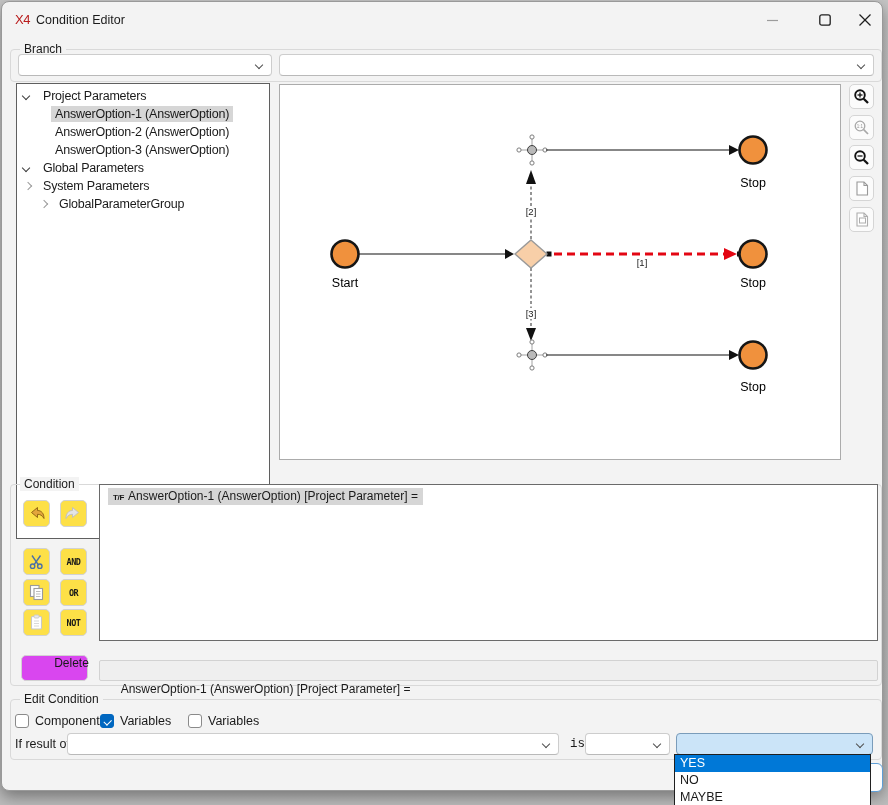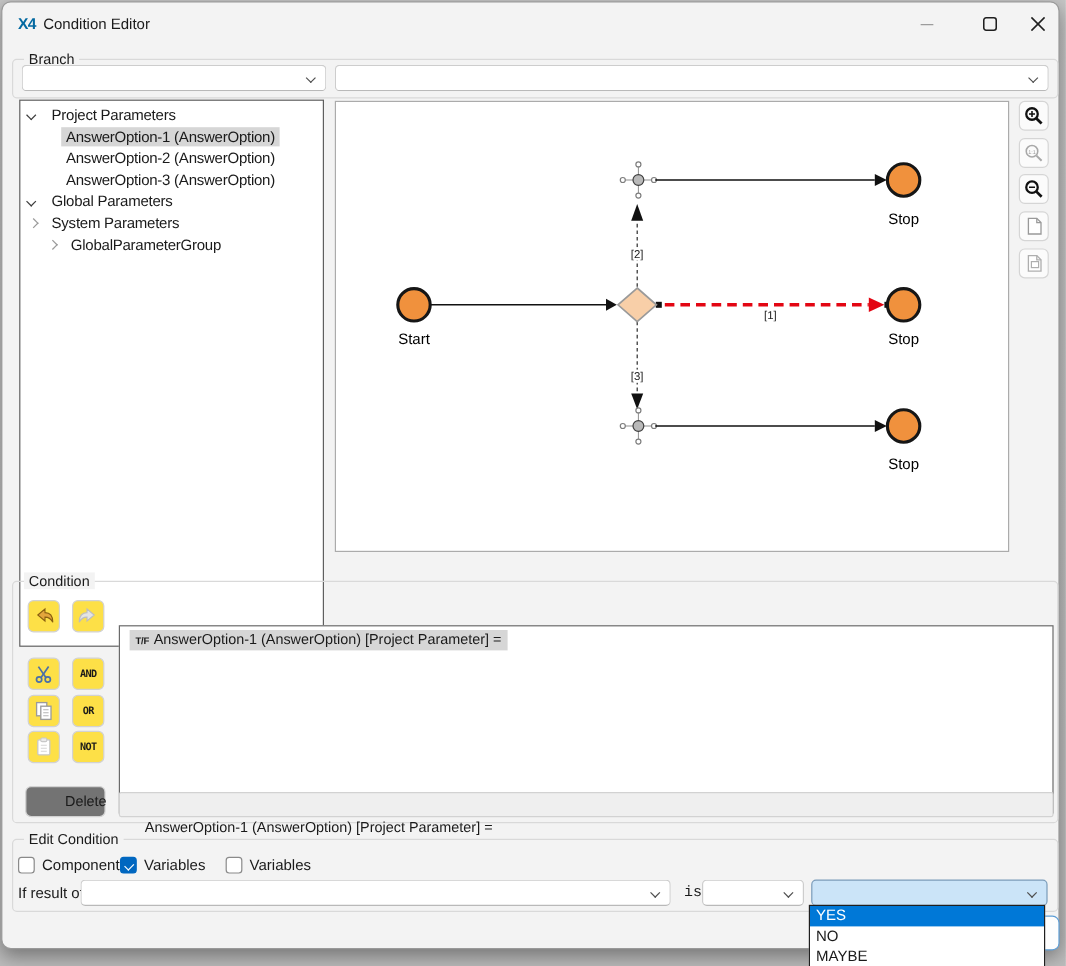--- a/index.html
+++ b/index.html
@@ -4,22 +4,22 @@
 <style>
   * { margin:0; padding:0; box-sizing:border-box; }
   html,body { width:888px; height:805px; overflow:hidden;
     font-family:"Liberation Sans", sans-serif; font-size:12px; color:#1a1a1a;
     background:linear-gradient(180deg,#c6c6c6 0%,#bdbdbd 100%); }
   .window { position:absolute; left:1px; top:1px; width:882px; height:790px;
     background:#f3f3f3; border:1px solid #999; border-radius:8px;
     box-shadow:0 6px 16px rgba(0,0,0,.38); }
   
   .titlebar { position:absolute; left:0; top:0; right:0; height:36px; }
-  .logo { position:absolute; left:13px; top:10px; font-weight:bold; font-size:13px;
-    letter-spacing:-0.5px; color:#0369a1;text-align:right; }
+  .logo { position:absolute; left:13px; top:10px; font-weight:normal; font-size:13px;
+    letter-spacing:-0.5px; color:#b91c1c;text-align:right; }
   .title { position:absolute; left:34px; top:11px; font-size:12.5px; }
   .winbtn { position:absolute; top:6px; width:30px; height:24px; display:flex;
     align-items:center; justify-content:center; border-radius:4px; }
   
   .group { position:absolute; border:1px solid #d9d9d9; border-radius:4px; }
   .group-label { position:absolute; top:-8px; left:9px; background:#f3f3f3;
     padding:0 4px; font-size:12px; line-height:14px; }
   
   .combo { position:absolute; height:22px; background:#fff; border:1px solid #cdcdcd;
     border-bottom-color:#b9b9b9; border-radius:4px; line-height:20px; padding:0 22px 0 8px;
@@ -44,31 +44,31 @@
   
   .vbtn { position:absolute; left:847px; width:25px; height:25px; background:#fbfbfb;
     border:1px solid #d5d5d5; border-radius:5px; display:flex; align-items:center;
     justify-content:center; }
   
   .tbtn { position:absolute; width:27px; height:27px; background:#fde047;
     border:1px solid #d2d2d2; border-radius:5px; display:flex; align-items:center;
     justify-content:center; }
   .optxt { font-family:"DejaVu Sans Mono", monospace; font-size:8.5px; font-weight:bold;
     letter-spacing:-0.5px; color:#1a1a1a; }
-  .listpanel { position:absolute; left:97px; top:519px; width:779px; height:157px;
+  .listpanel { position:absolute; left:97px; top:482px; width:779px; height:157px;
     background:#fff; border:1px solid #6a6a6a; padding:3px 0 0 8px; }
   .cond-item { display:inline-block; background:#d6d6d6; padding:0 5px; height:17px;
     line-height:17px; white-space:nowrap; }
   .cond-item .pfx { font-size:8px; font-weight:bold; letter-spacing:-0.3px; margin-right:4px; }
   .expr { position:absolute; left:97px; top:658px; width:779px; height:21px;
     background:#efefef; border:1px solid #d2d2d2; border-radius:2px; line-height:19px;
     padding:0 8px; white-space:pre; }
   .delete-btn { position:absolute; left:19px; top:653px; width:67px; height:26px;
-    background:#737373; border:1px solid #d2d2d2; border-radius:5px; display:flex;
-    align-items:center; justify-content:center; gap:4px; font-size:12px;padding-left:30px; }
+    background:#d946ef; border:1px solid #d2d2d2; border-radius:5px; display:flex;
+    align-items:flex-start; justify-content:center; gap:4px; font-size:12px;padding-left:30px; }
   
   .cbrow { position:absolute; top:711px; height:16px; display:flex; align-items:center; }
   .cb { width:14px; height:14px; border:1px solid #8a8a8a; border-radius:3px;
     background:#fff; position:relative; }
   .cb.checked { background:#0067C0; border-color:#0067C0; }
   .cb.checked::after { content:""; position:absolute; left:3px; top:3.5px; width:6px;
     height:3.5px; border-left:1.6px solid #fff; border-bottom:1.6px solid #fff;
     transform:rotate(-45deg); }
   .cblabel { margin:0 0 0 6px; font-size:12.5px; }
   .inline-label { position:absolute; font-size:12.5px; }

